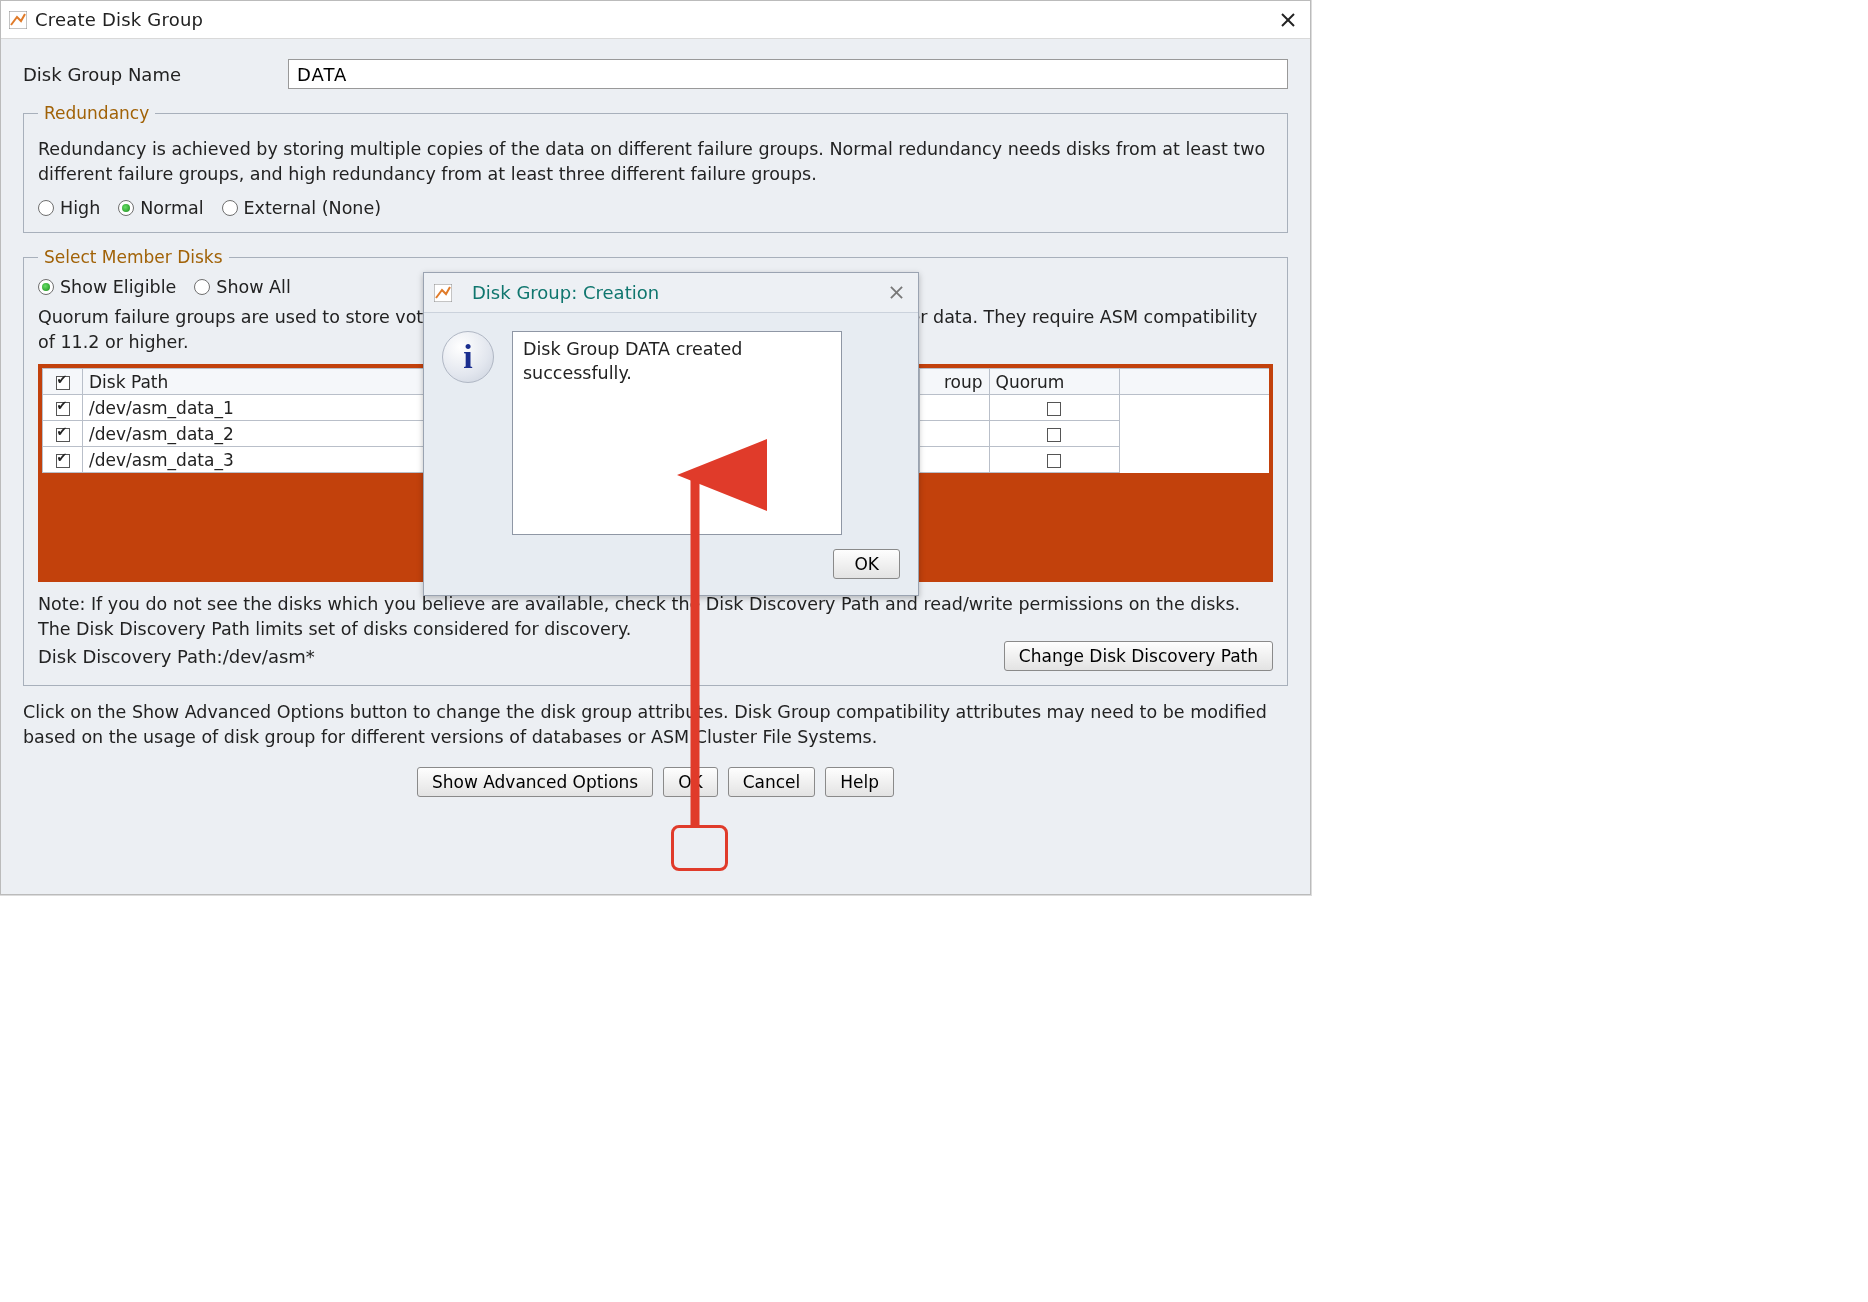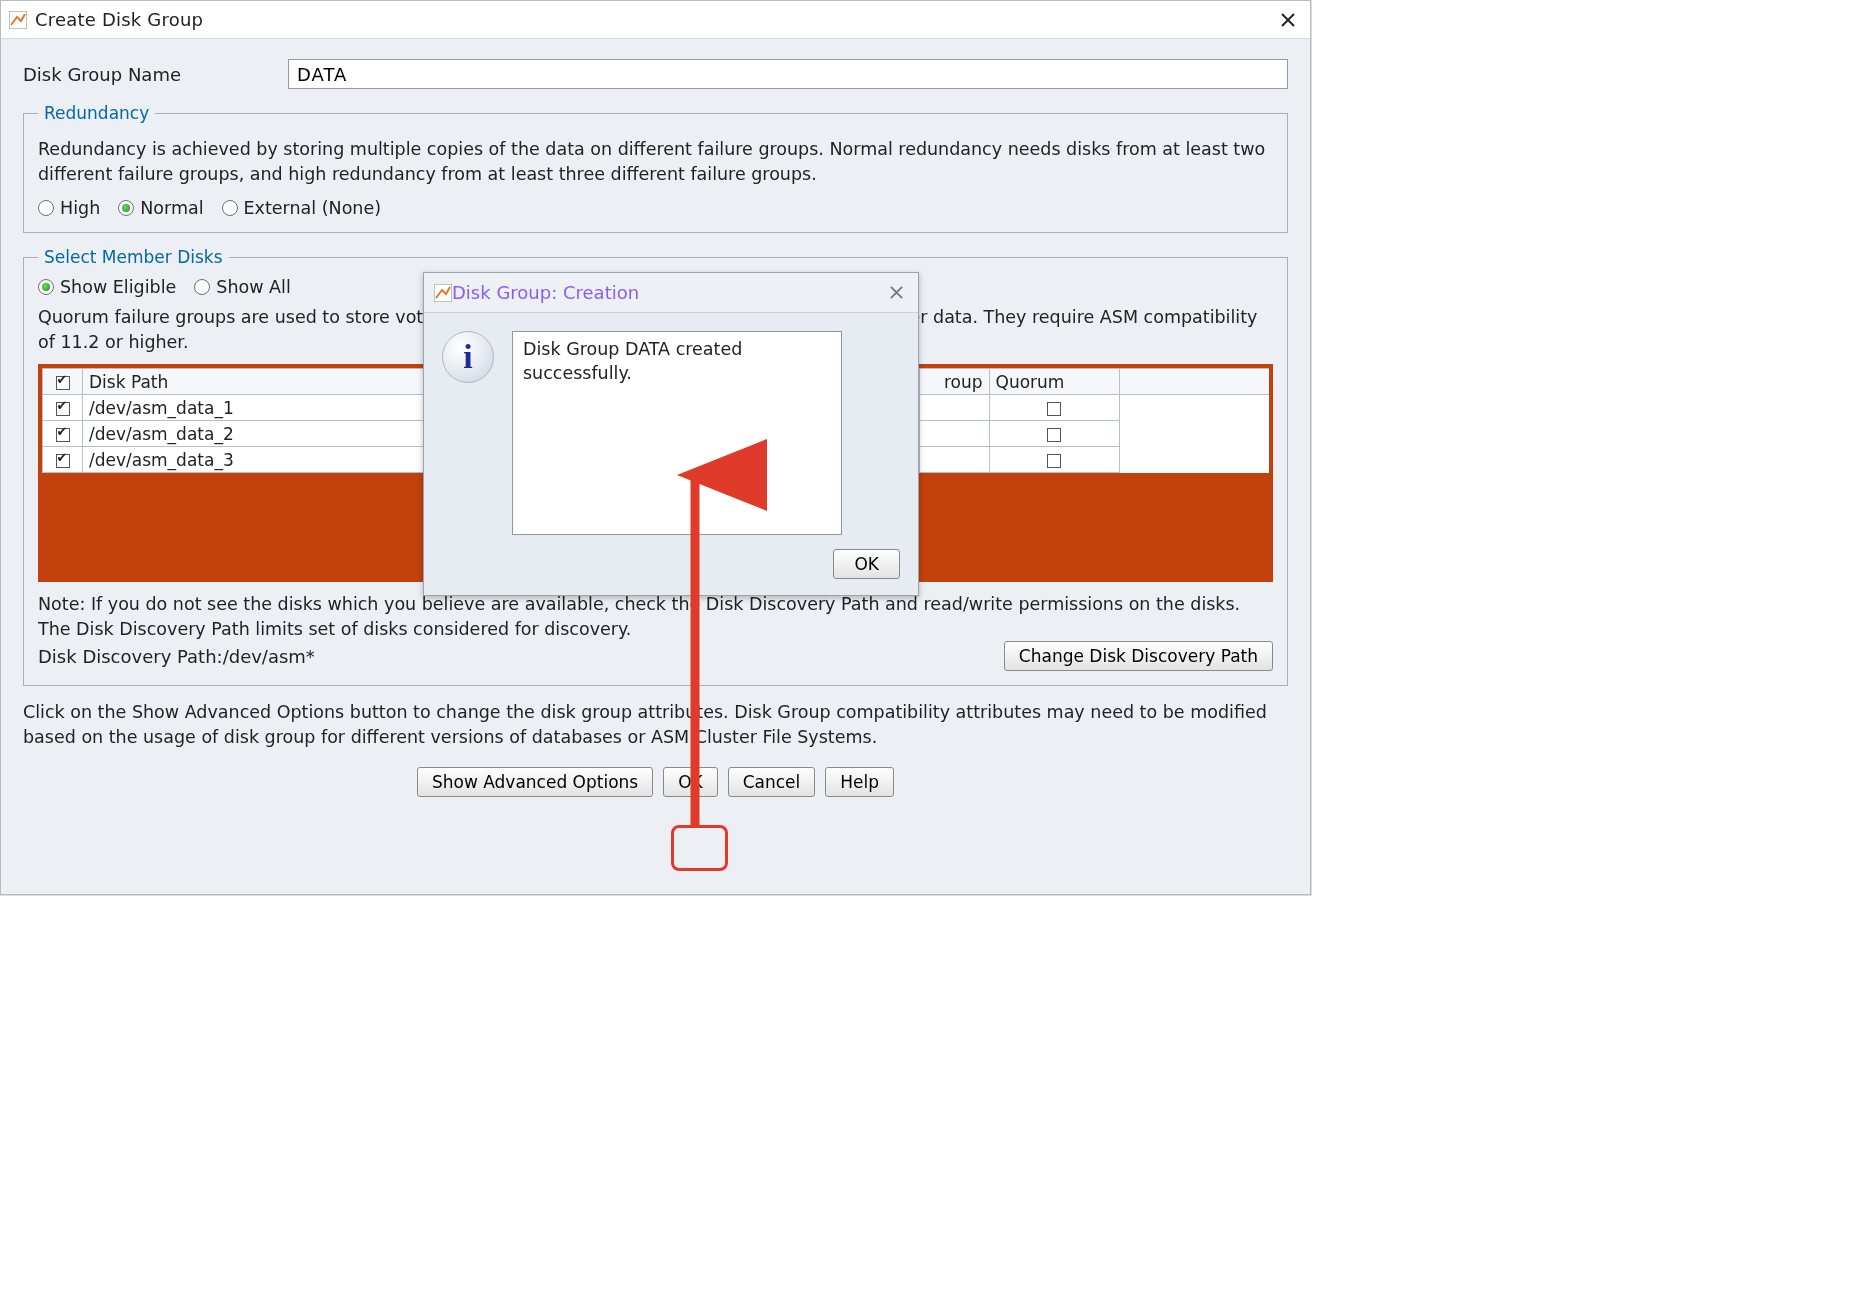--- a/index.html
+++ b/index.html
@@ -63,21 +63,21 @@
   }
   fieldset {
     border: 1px solid #a8b0bb;
     margin: 0 0 14px 0;
     padding: 10px 14px 14px 14px;
     background: transparent;
   }
   fieldset legend {
     font-size: 17px;
     padding: 0 6px;
-    color: #0369a1;
+    color: #a16207;
   }
   .desc { font-size: 17.5px; line-height: 1.4; margin: 4px 0 12px 0; }
   .radio-row { display:flex; align-items:center; gap: 6px; }
   .radio {
     display:flex; align-items:center; margin-right: 12px; cursor:pointer;
   }
   .radio .dot {
     width: 16px; height: 16px; border-radius:50%;
     border: 1px solid #6f6f6f;
     background: #fff;
@@ -165,21 +165,21 @@
     box-shadow: 0 2px 6px rgba(0,0,0,0.25);
     width: 496px;
   }
   .modal .m-title {
     height: 40px;
     display:flex; align-items:center;
     padding: 0 10px;
     background: #edf0f4;
     border-bottom: 1px solid #cbd2dc;
   }
-  .modal .m-title .m-text { font-size: 18px; color: #8b5cf6; margin-left:0;}
+  .modal .m-title .m-text { font-size: 18px; color: #0f766e; margin-left:20px;}
   .modal .m-title .m-close {
     margin-left:auto; width:24px; height:24px;
     display:flex; align-items:center; justify-content:center;
     color:#777; cursor:pointer;
   }
   .modal .m-body {
     padding: 18px 18px 14px 18px;
     display:flex;
     gap: 18px;
   }

